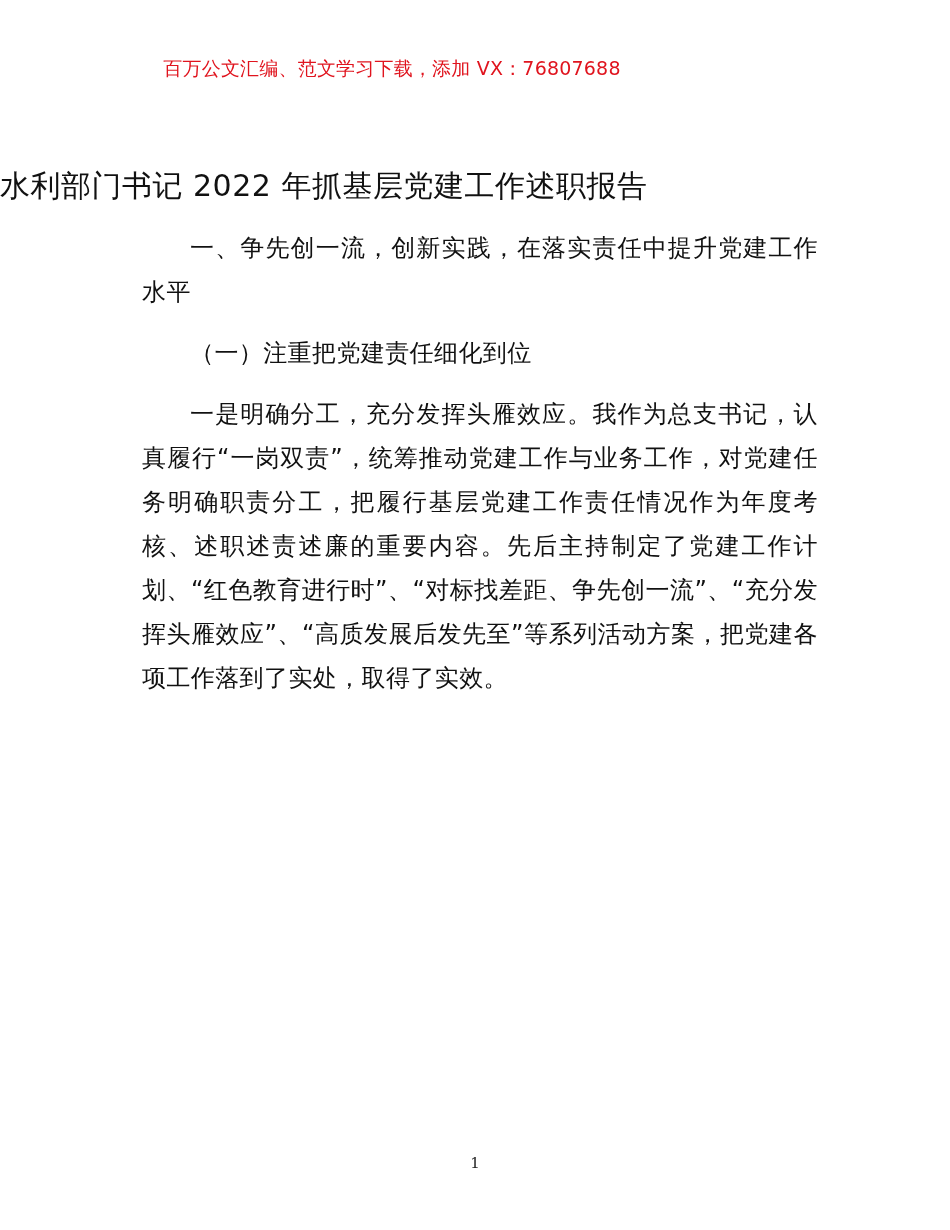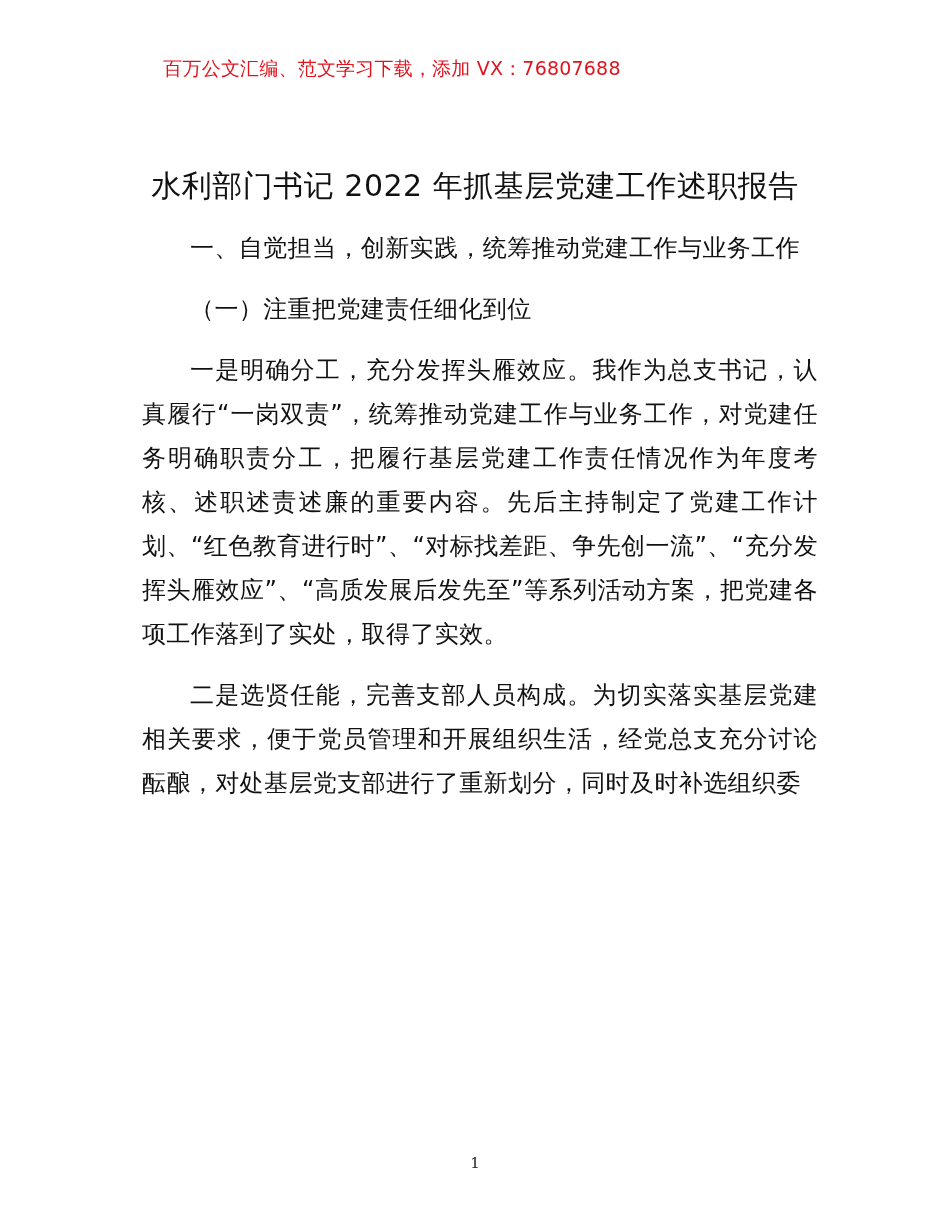--- a/index.html
+++ b/index.html
@@ -1,35 +1,34 @@
 <!DOCTYPE html>
 <html><head>
 <meta charset="utf-8">
 <style>
   html, body { margin: 0; padding: 0; background: #ffffff; }
   body { width: 950px; height: 1230px; position: relative; overflow: hidden;
          font-family: "DejaVu Sans", "Liberation Sans", sans-serif; color: #111; }
   .header-banner { position: absolute; top: 56px; left: 0; width: 784px; text-align: center;
                    font-size: 19px; color: #e0141e; letter-spacing: 0.2px; }
-  .doc-title { position: absolute; top: 166px; left: 0; width: 950px; text-align: center;
+  .doc-title { position: absolute; top: 166px; left: 0; width: 950px; text-align: left;
                font-size: 30px; color: #111; letter-spacing: 0.5px; }
   .body { position: absolute; top: 226px; left: 142px; width: 676px; }
   .para { font-size: 24px; line-height: 44px; margin: 0 0 17px 0; text-align: justify;
           text-indent: 48px; letter-spacing: 0.4px; }
   .para.heading2 { margin-bottom: 17px; }
   .page-number { position: absolute; top: 1154px; left: 0; width: 950px; text-align: center;
                  font-size: 15px; font-family: "DejaVu Serif", serif; color: #222; }
 </style>
 </head>
 <body>
 
 <div class="header-banner">百万公文汇编、范文学习下载，添加 VX：76807688</div>
 
 <div class="doc-title">水利部门书记 2022 年抓基层党建工作述职报告</div>
 
 <div class="body">
-  <p class="para">一、自觉担当，创新实践，统筹推动党建工作与业务工作</p>
+  <p class="para">一、争先创一流，创新实践，在落实责任中提升党建工作水平</p>
   <p class="para heading2">（一）注重把党建责任细化到位</p>
   <p class="para">一是明确分工，充分发挥头雁效应。我作为总支书记，认真履行“一岗双责”，统筹推动党建工作与业务工作，对党建任务明确职责分工，把履行基层党建工作责任情况作为年度考核、述职述责述廉的重要内容。先后主持制定了党建工作计划、“红色教育进行时”、“对标找差距、争先创一流”、“充分发挥头雁效应”、“高质发展后发先至”等系列活动方案，把党建各项工作落到了实处，取得了实效。</p>
-  <p class="para">二是选贤任能，完善支部人员构成。为切实落实基层党建相关要求，便于党员管理和开展组织生活，经党总支充分讨论酝酿，对处基层党支部进行了重新划分，同时及时补选组织委</p>
 </div>
 
 <div class="page-number">1</div>
 
 </body></html>

